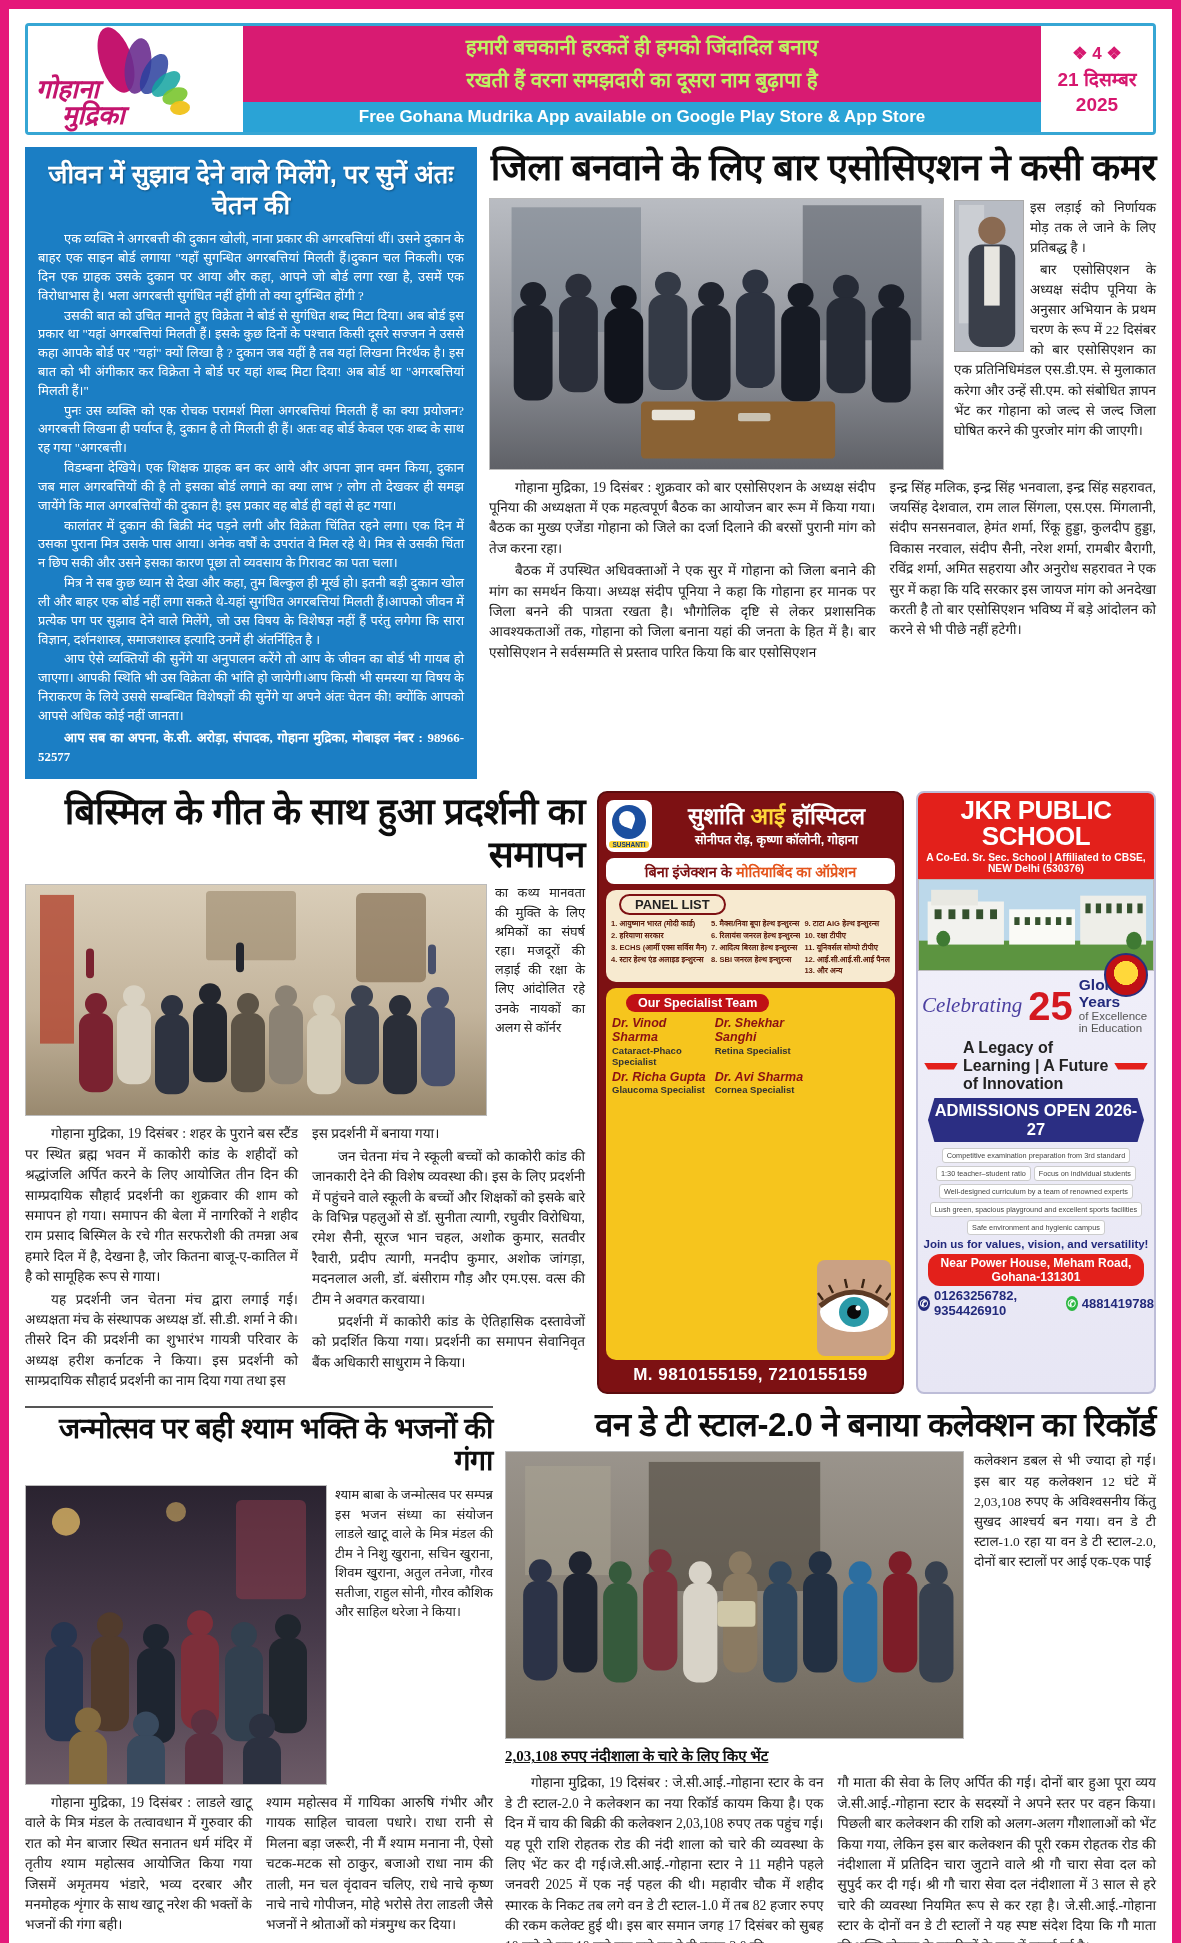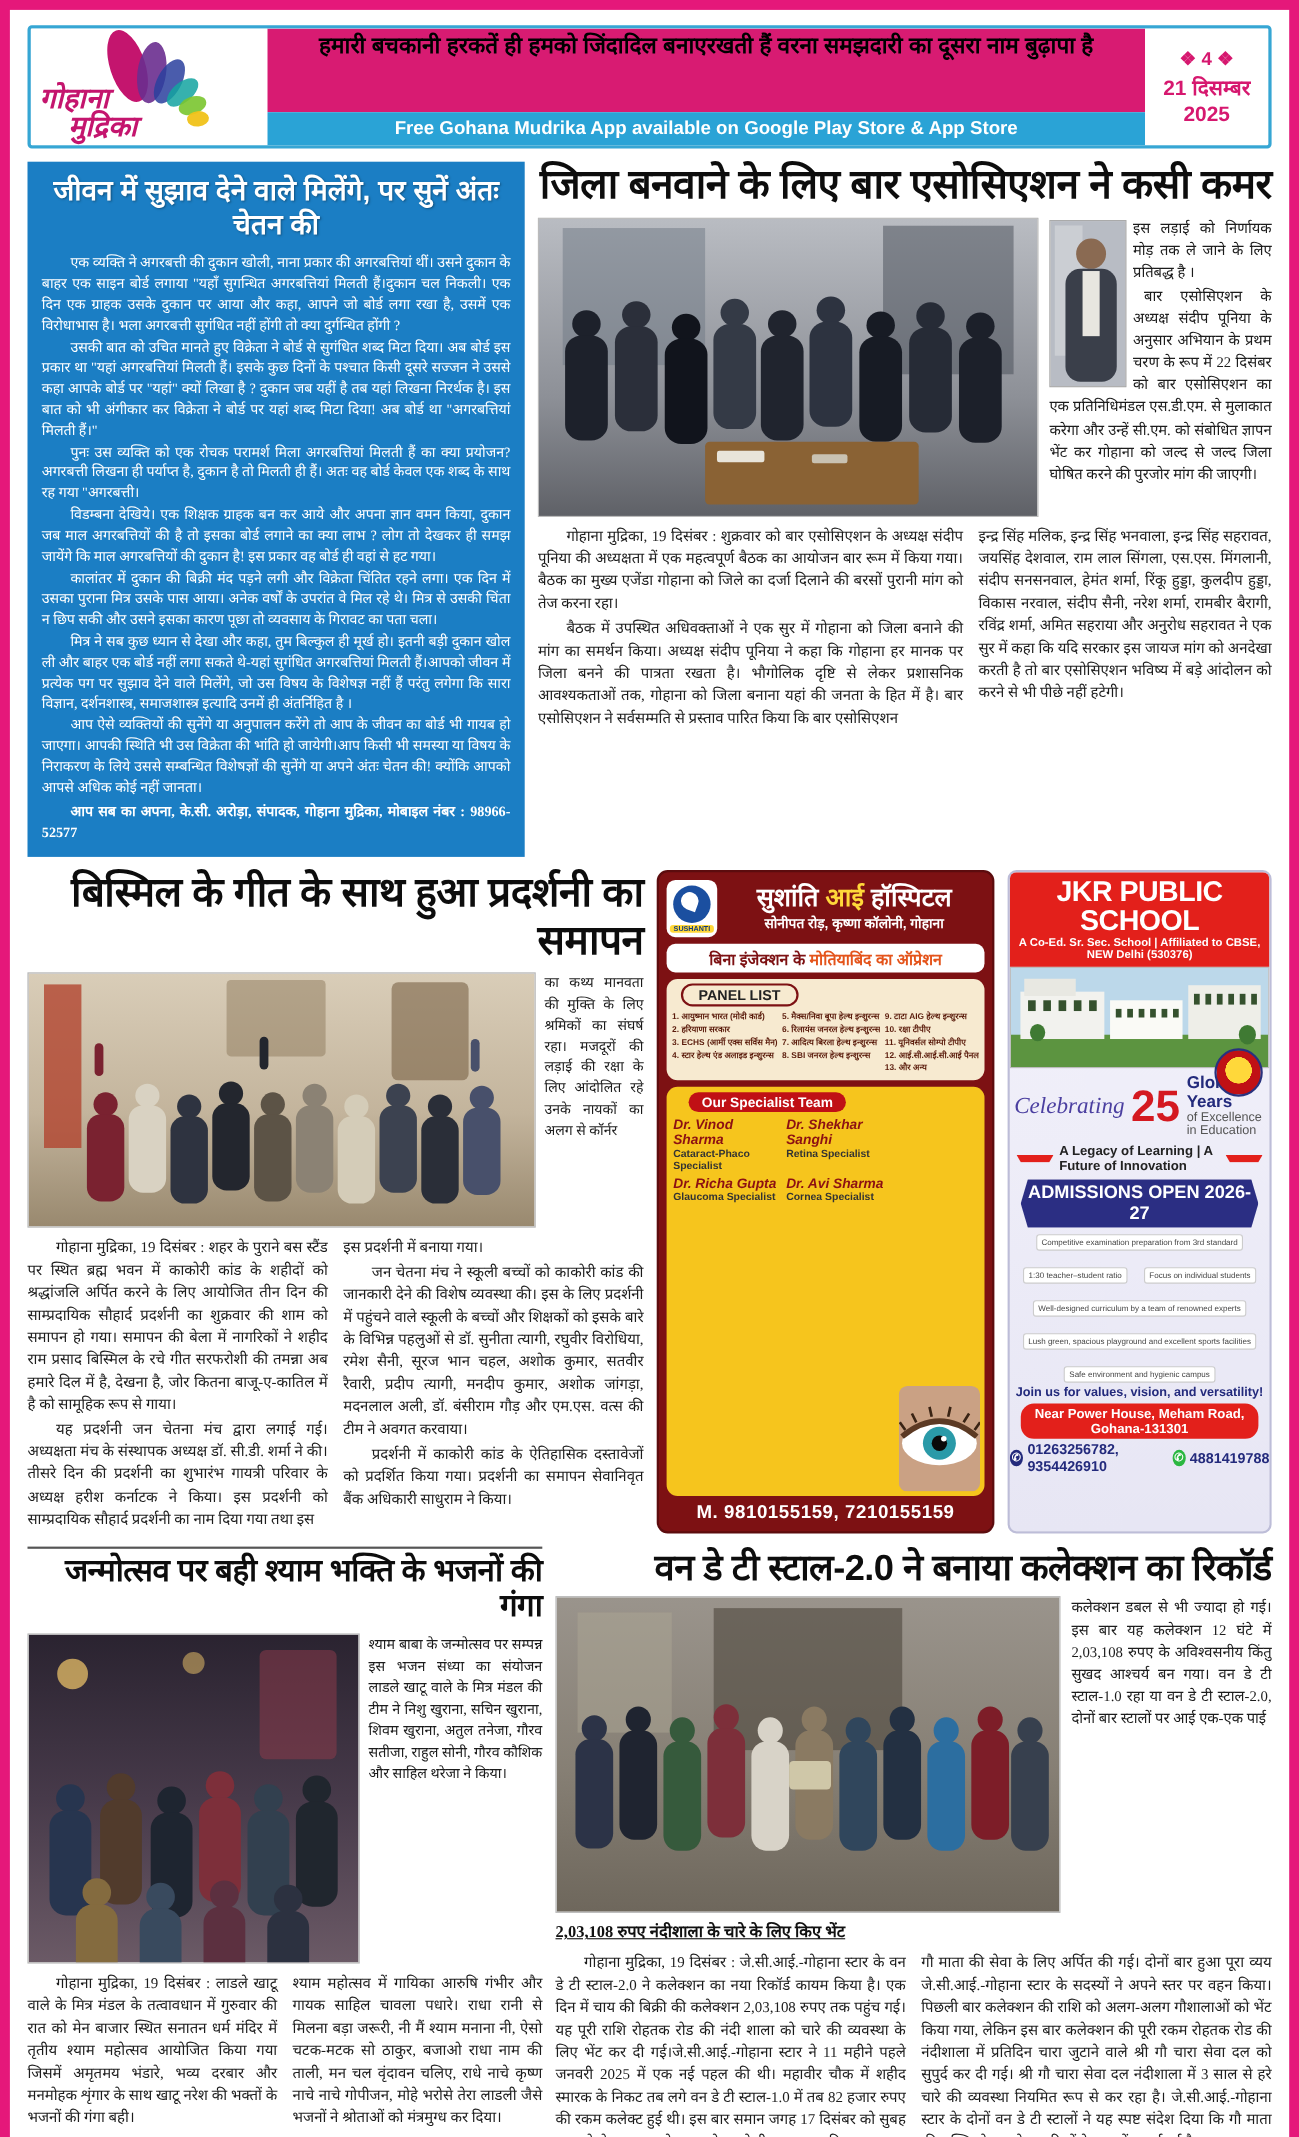--- a/index.html
+++ b/index.html
@@ -12,21 +12,21 @@
   body{background:#c9c9c9; font-family:"Liberation Sans", sans-serif;}
   .page{width:1181px; margin:0 auto; background:#fff; border:9px solid var(--frame-pink); padding:14px 16px 12px;}
 
   
   .masthead{display:flex; border:3px solid #36a6d4; border-radius:4px; overflow:hidden; height:112px;}
   .logo-panel{width:215px; background:#fff; position:relative; display:flex; align-items:flex-end; padding:4px 8px;}
   .logo-petals{position:absolute; left:48px; top:-6px; width:130px; height:100px;}
   .logo-script{position:relative; z-index:2; color:#c4156e; font-weight:bold; font-style:italic; line-height:1.0; font-size:26px; text-shadow:0 0 2px #fff;}
   .logo-script .l2{margin-left:26px; display:block;}
   .head-center{flex:1; display:flex; flex-direction:column;}
-  .slogan-band{flex:1; background:var(--banner-pink); color:#000000; display:flex; flex-direction:row; justify-content:center; text-align:center; font-weight:bold; font-size:20.5px; line-height:1.6;}
+  .slogan-band{flex:1; background:var(--banner-pink); color:#bef264; display:flex; flex-direction:column; justify-content:center; text-align:center; font-weight:bold; font-size:20.5px; line-height:1.6;}
   .app-strip{height:30px; background:var(--strip-blue); color:#fff; font-weight:bold; font-size:17px; display:flex; align-items:center; justify-content:center;}
   .date-panel{width:112px; background:#fff; color:#d6186f; display:flex; flex-direction:column; align-items:center; justify-content:center; gap:2px; font-weight:bold;}
   .date-panel .pm{font-size:17px;} .date-panel .d1{font-size:19px;} .date-panel .d2{font-size:19px;}
 
   
   .hl{font-weight:bold; color:var(--headline-black); text-align:right; line-height:1.15; letter-spacing:-0.5px; font-family:"Liberation Sans", sans-serif;}
   .btxt{font-family:"Liberation Serif", serif; font-size:13.6px; line-height:1.5; color:#1c1c1c; text-align:justify;}
   .btxt p{text-indent:26px; margin:0 0 2px;}
   .cols{display:flex; gap:14px;}
   .cols > div{flex:1;}
@@ -92,24 +92,24 @@
   .s-head{background:var(--school-red); color:#fff; text-align:center; padding:4px 2px 5px;}
   .s-head .t{font-size:26px; font-weight:bold; letter-spacing:-0.5px; line-height:1;}
   .s-head .st{font-size:10.3px; font-weight:bold; margin-top:3px;}
   .s-photo{height:92px;}
   .s-celebrate{display:flex; align-items:center; justify-content:center; gap:6px; padding:6px 4px 2px; position:relative;}
   .s-celebrate .c{font-style:italic; color:#4b3fa0; font-size:21px; font-family:"Liberation Serif", serif;}
   .s-celebrate .n{color:#d41920; font-size:40px; font-weight:bold; line-height:.9;}
   .s-celebrate .gy{color:#232a7c; font-weight:bold; font-size:15.5px; line-height:1.05; text-align:left;}
   .s-celebrate .gy small{display:block; color:#555; font-weight:normal; font-size:11.5px;}
   .s-badge{position:absolute; right:6px; top:-18px; width:44px; height:44px; border-radius:50%; background:radial-gradient(circle at 50% 45%, #ffd83a 0 40%, #c01015 41% 100%); border:2px solid #28317e;}
-  .s-legacy{display:flex; align-items:center; gap:5px; justify-content:center; font-size:12px; font-weight:bold; color:#222; margin:3px 6px;}
+  .s-legacy{display:flex; align-items:center; gap:5px; justify-content:center; font-size:16px; font-weight:bold; color:#222; margin:3px 6px;}
   .s-legacy:before,.s-legacy:after{content:""; flex:0 0 34px; height:7px; background:var(--school-red); clip-path:polygon(0 0,100% 0,88% 100%,12% 100%);}
   .s-adm{background:var(--school-navy); color:#fff; text-align:center; font-weight:bold; font-size:16.5px; padding:3px 0; margin:2px 10px; clip-path:polygon(3% 0,97% 0,100% 50%,97% 100%,3% 100%,0 50%);}
-  .s-feats{display:flex; flex-wrap:wrap; gap:15px; padding:4px 6px 0; justify-content:center;}
+  .s-feats{display:flex; flex-wrap:wrap; gap:3px; padding:4px 6px 0; justify-content:center;}
   .s-feats span{background:#fff; border:1px solid #ccc; border-radius:3px; font-size:7.3px; color:#444; padding:2px 4px; white-space:nowrap;}
   .s-join{text-align:center; color:#232a7c; font-weight:bold; font-size:11.5px; margin-top:3px;}
   .s-addr{background:var(--school-red); color:#fff; font-weight:bold; text-align:center; border-radius:12px; margin:4px 10px 2px; font-size:12px; padding:2px 0;}
   .s-phones{display:flex; align-items:center; justify-content:center; gap:4px; color:#232a7c; font-weight:bold; font-size:13px; padding-bottom:5px;}
   .p-ic{width:15px; height:15px; border-radius:50%; background:#232a7c; color:#fff; font-size:10px; display:inline-flex; align-items:center; justify-content:center;}
   .p-ic.wa{background:#2bb741;}
 
   
   .right-stack{flex:1; display:flex; flex-direction:column;}
   .tea .hl{font-size:33px; margin-bottom:8px;}

